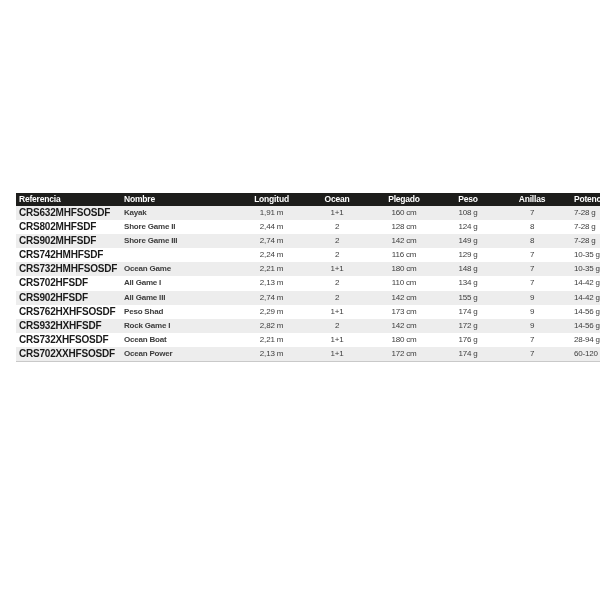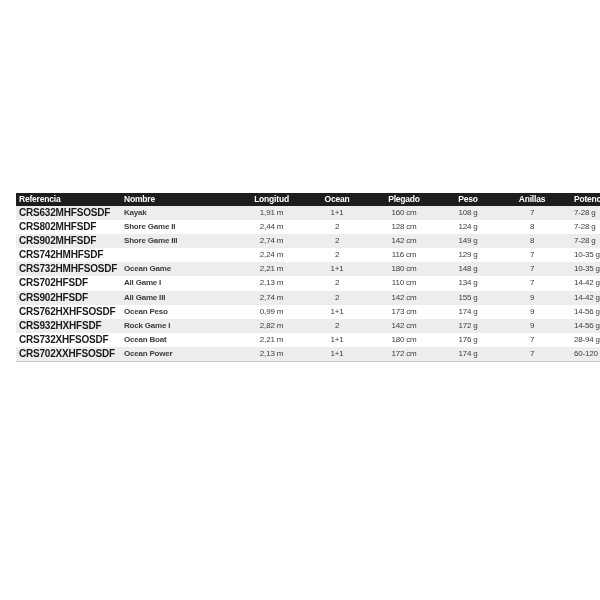--- a/index.html
+++ b/index.html
@@ -153,22 +153,22 @@
           <td class="al-left">All Game III</td>
           <td class="al-center">2,74 m</td>
           <td class="al-center">2</td>
           <td class="al-center">142 cm</td>
           <td class="al-center">155 g</td>
           <td class="al-center">9</td>
           <td class="al-right">14-42 g</td>
         </tr>
         <tr>
           <td class="al-left ref">CRS762HXHFSOSDF</td>
-          <td class="al-left">Ocean Peso</td>
-          <td class="al-center">0,99 m</td>
+          <td class="al-left">Peso Shad</td>
+          <td class="al-center">2,29 m</td>
           <td class="al-center">1+1</td>
           <td class="al-center">173 cm</td>
           <td class="al-center">174 g</td>
           <td class="al-center">9</td>
           <td class="al-right">14-56 g</td>
         </tr>
         <tr>
           <td class="al-left ref">CRS932HXHFSDF</td>
           <td class="al-left">Rock Game I</td>
           <td class="al-center">2,82 m</td>

